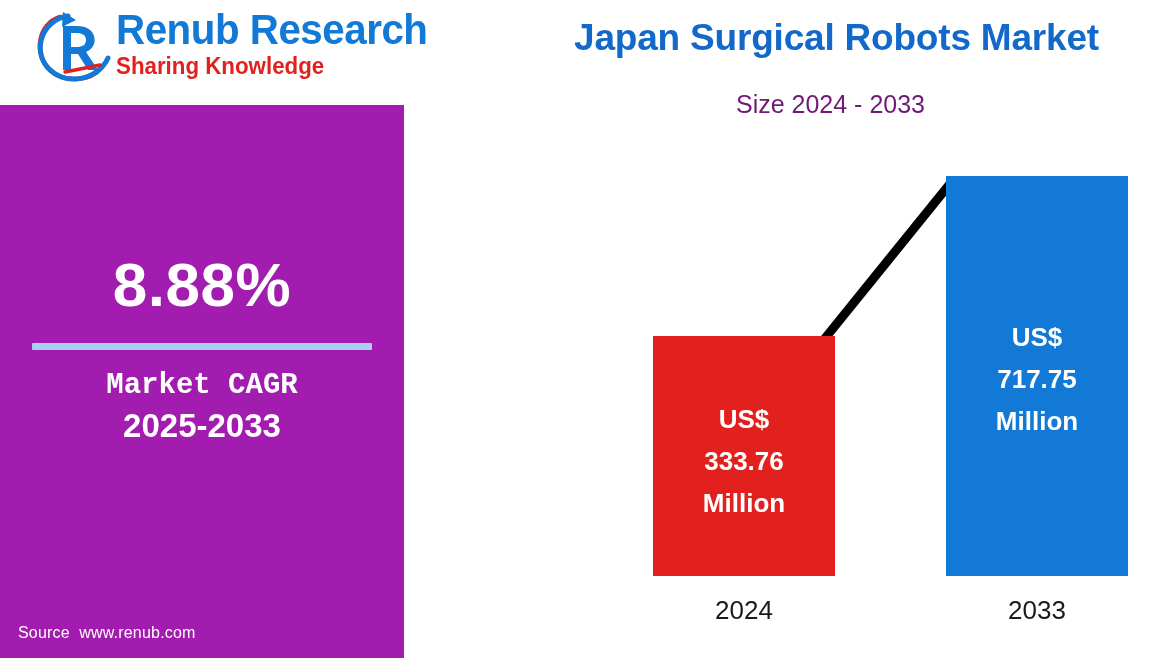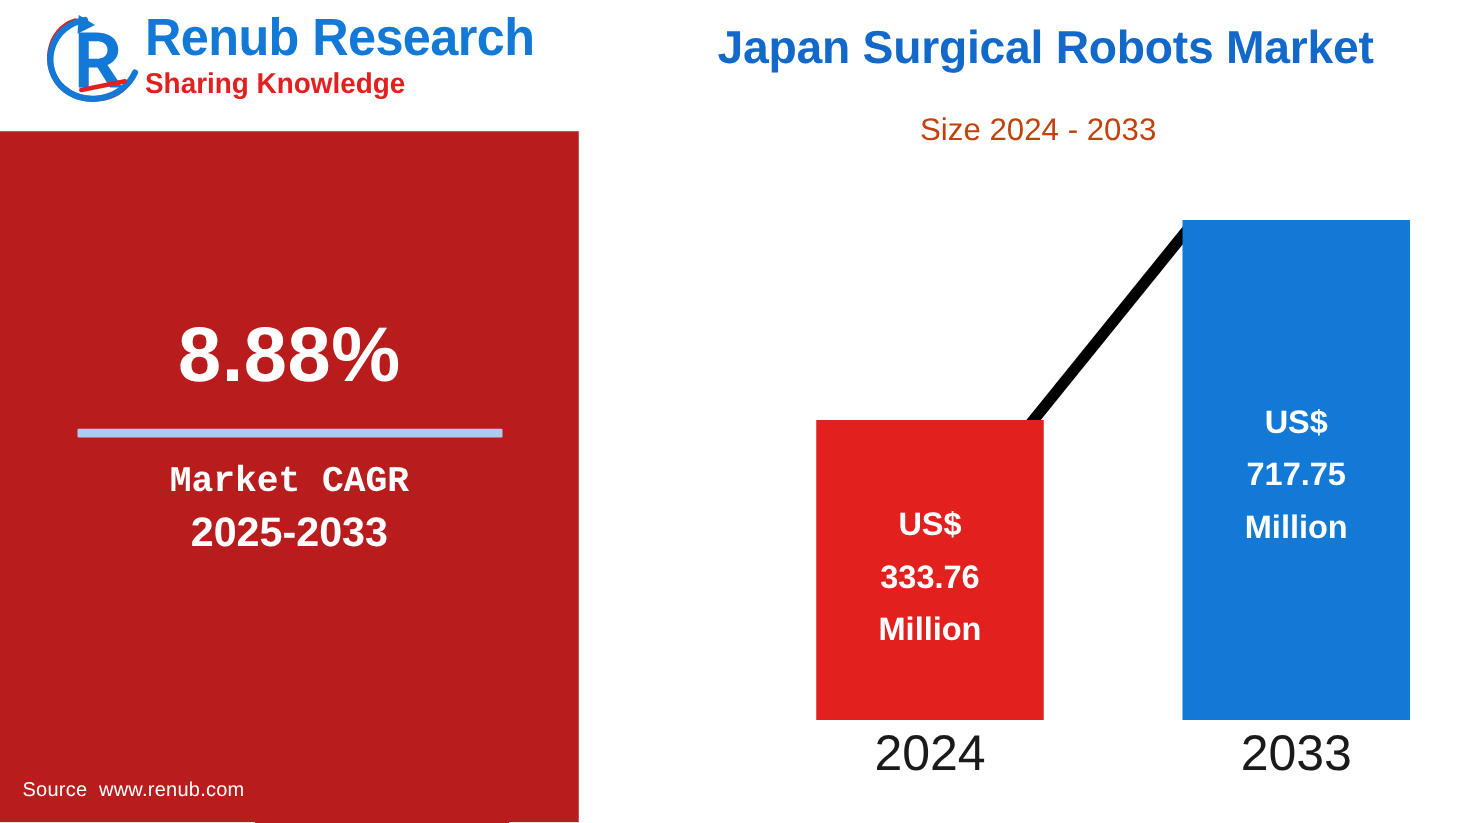--- a/index.html
+++ b/index.html
@@ -61,23 +61,23 @@
     margin-top: 1px;
     transform: scaleX(0.97);
     transform-origin: left center;
   }
 
   
   #cagr-panel {
     position: absolute;
     left: 0;
     top: 105px;
-    width: 463px;
+    width: 404px;
     height: 553px;
-    background: #b91c1c;
+    background: #a21caf;
   }
   #cagr-stack {
     position: absolute;
     left: 0;
     right: 0;
     top: 145px;
     text-align: center;
     color: #ffffff;
   }
   #cagr-value {
@@ -134,21 +134,21 @@
     letter-spacing: -0.2px;
   }
   #chart-subtitle {
     position: absolute;
     left: 0;
     right: 0;
     top: 90px;
     text-align: center;
     font-size: 25px;
     font-weight: normal;
-    color: #c2410c;
+    color: #701a75;
   }
 
   #plot {
     position: absolute;
     left: 0;
     top: 0;
     width: 679px;
     height: 658px;
   }
   .bar {
@@ -178,21 +178,21 @@
     line-height: 42px;
   }
   #bar-2024-label { top: 62px; }
   #bar-2033-label { top: 140px; }
 
   .axis-label {
     position: absolute;
     bottom: 32px;
     width: 182px;
     text-align: center;
-    font-size: 40px;
+    font-size: 26px;
     color: #1A1A1A;
     font-weight: normal;
   }
   #axis-2024 { left: 162px; }
   #axis-2033 { left: 455px; }
 
   #connector {
     position: absolute;
     left: 0;
     top: 0;

